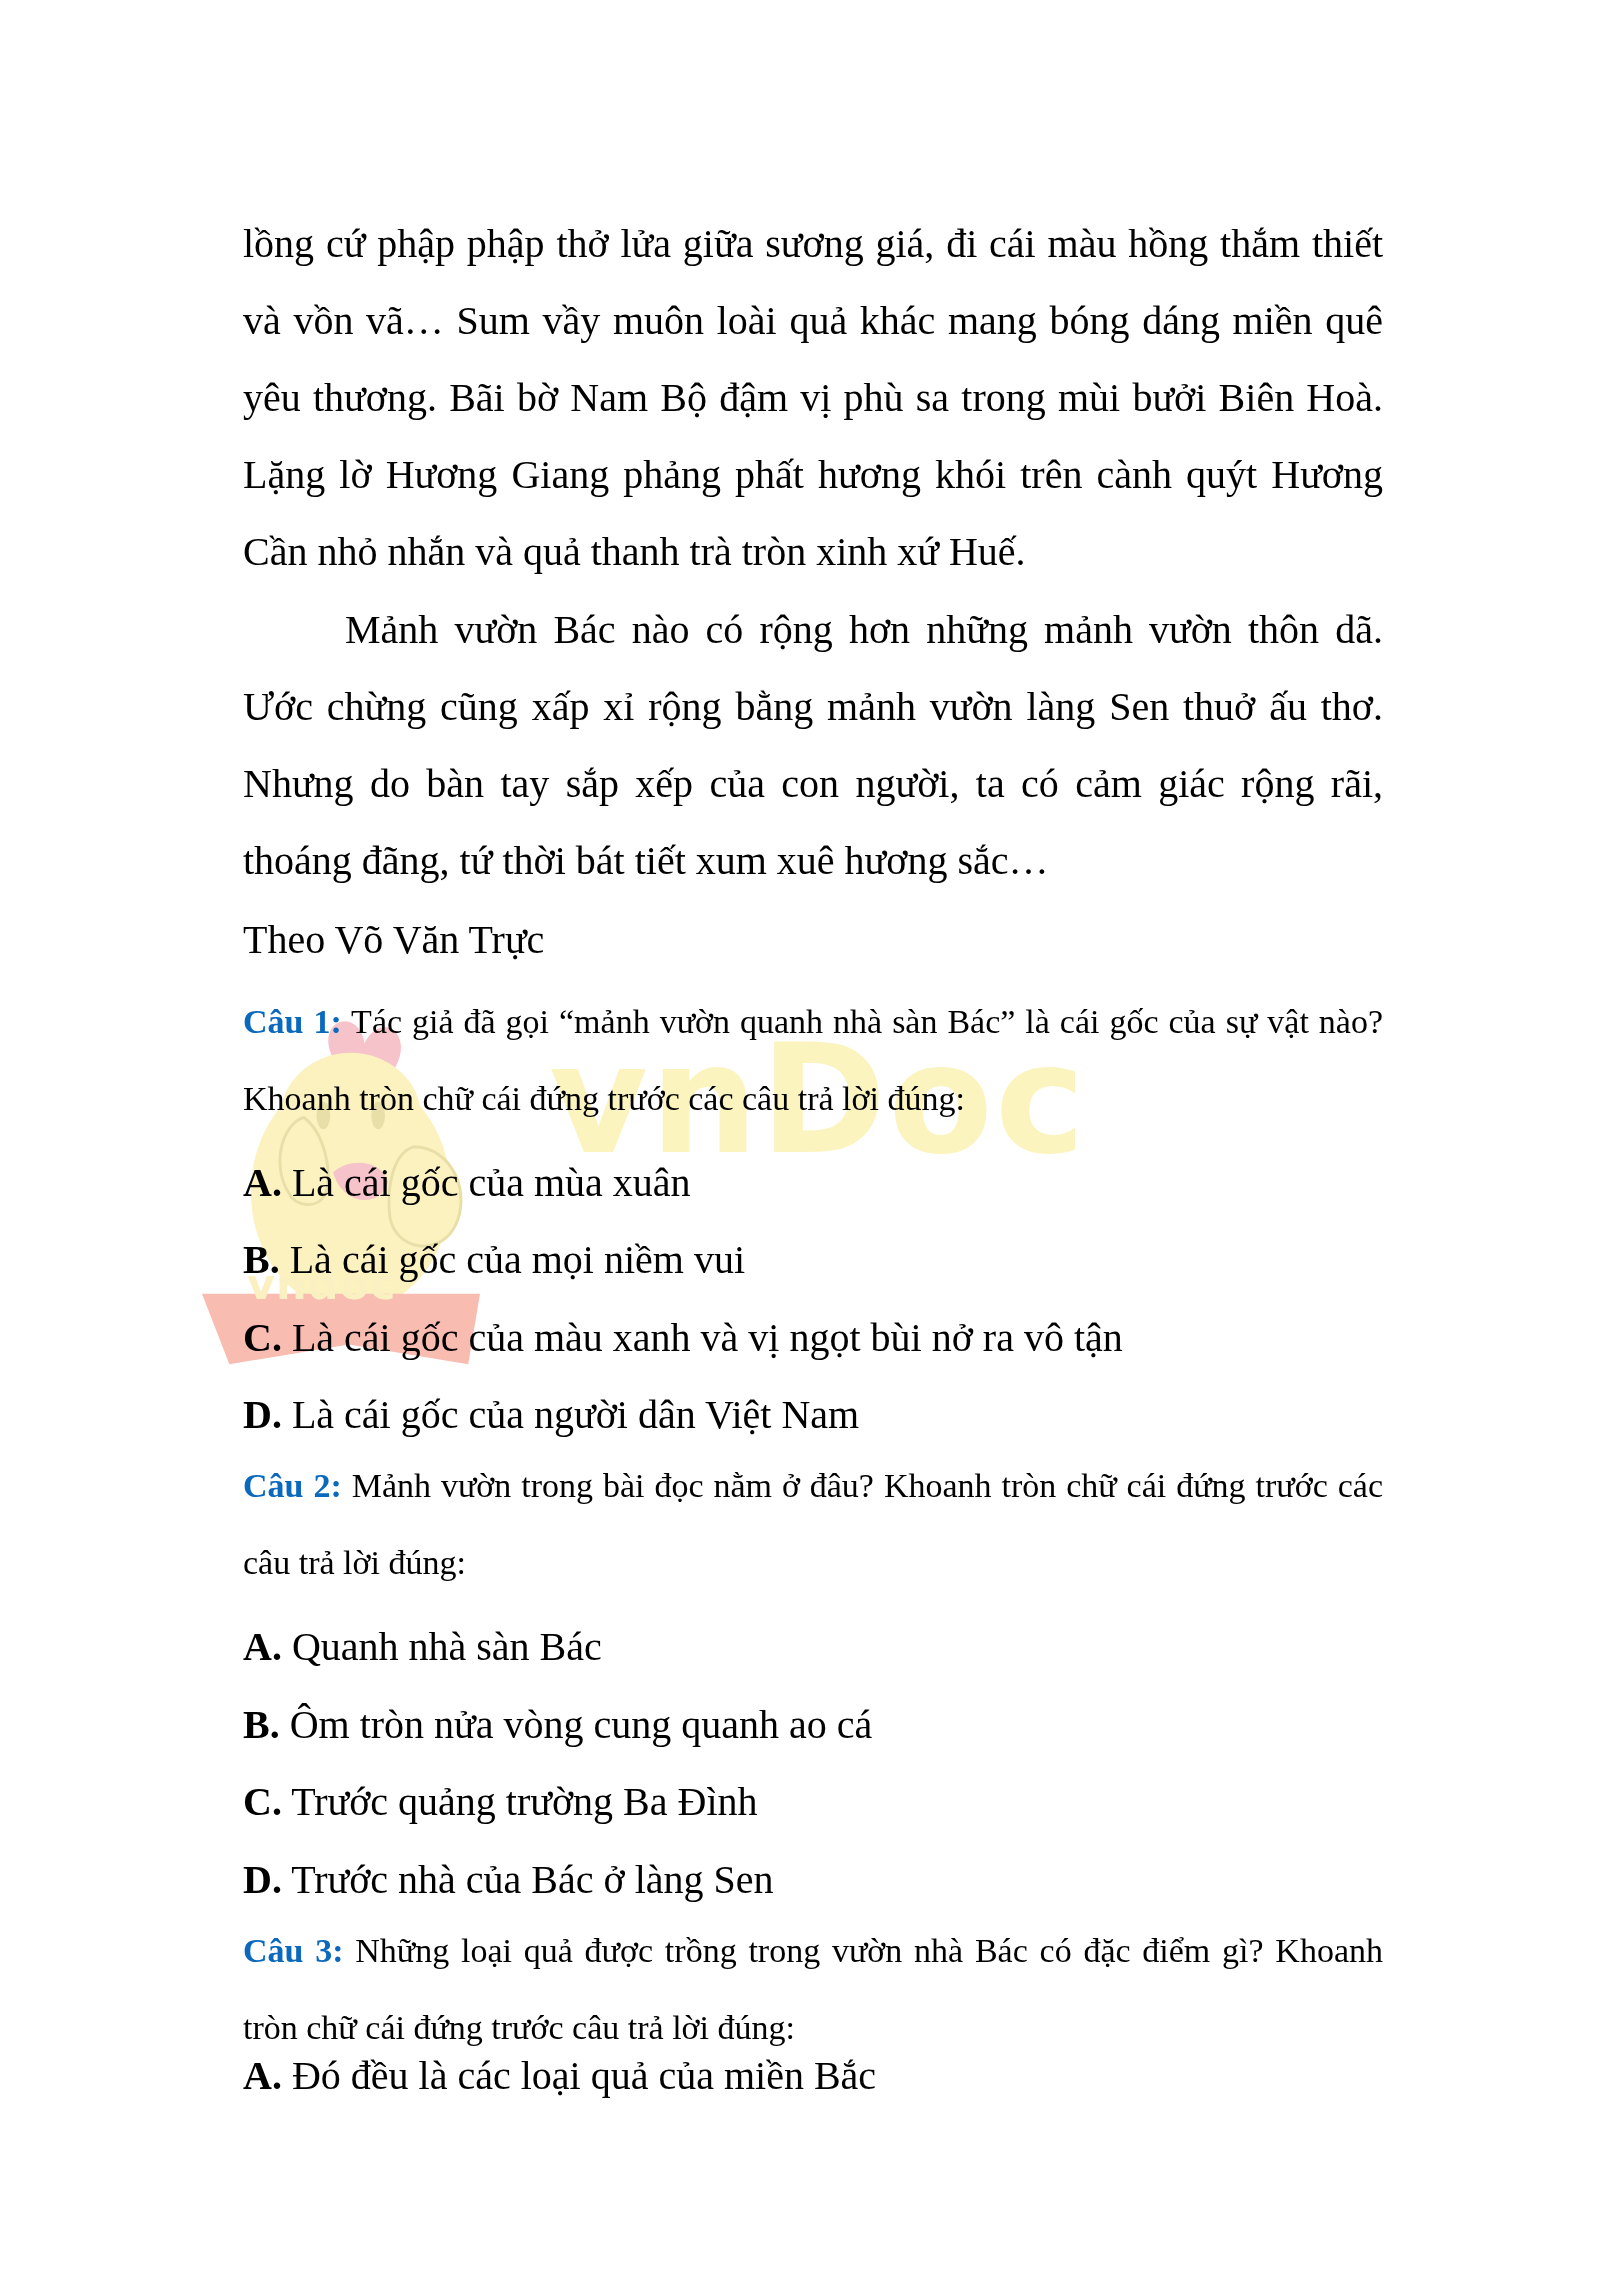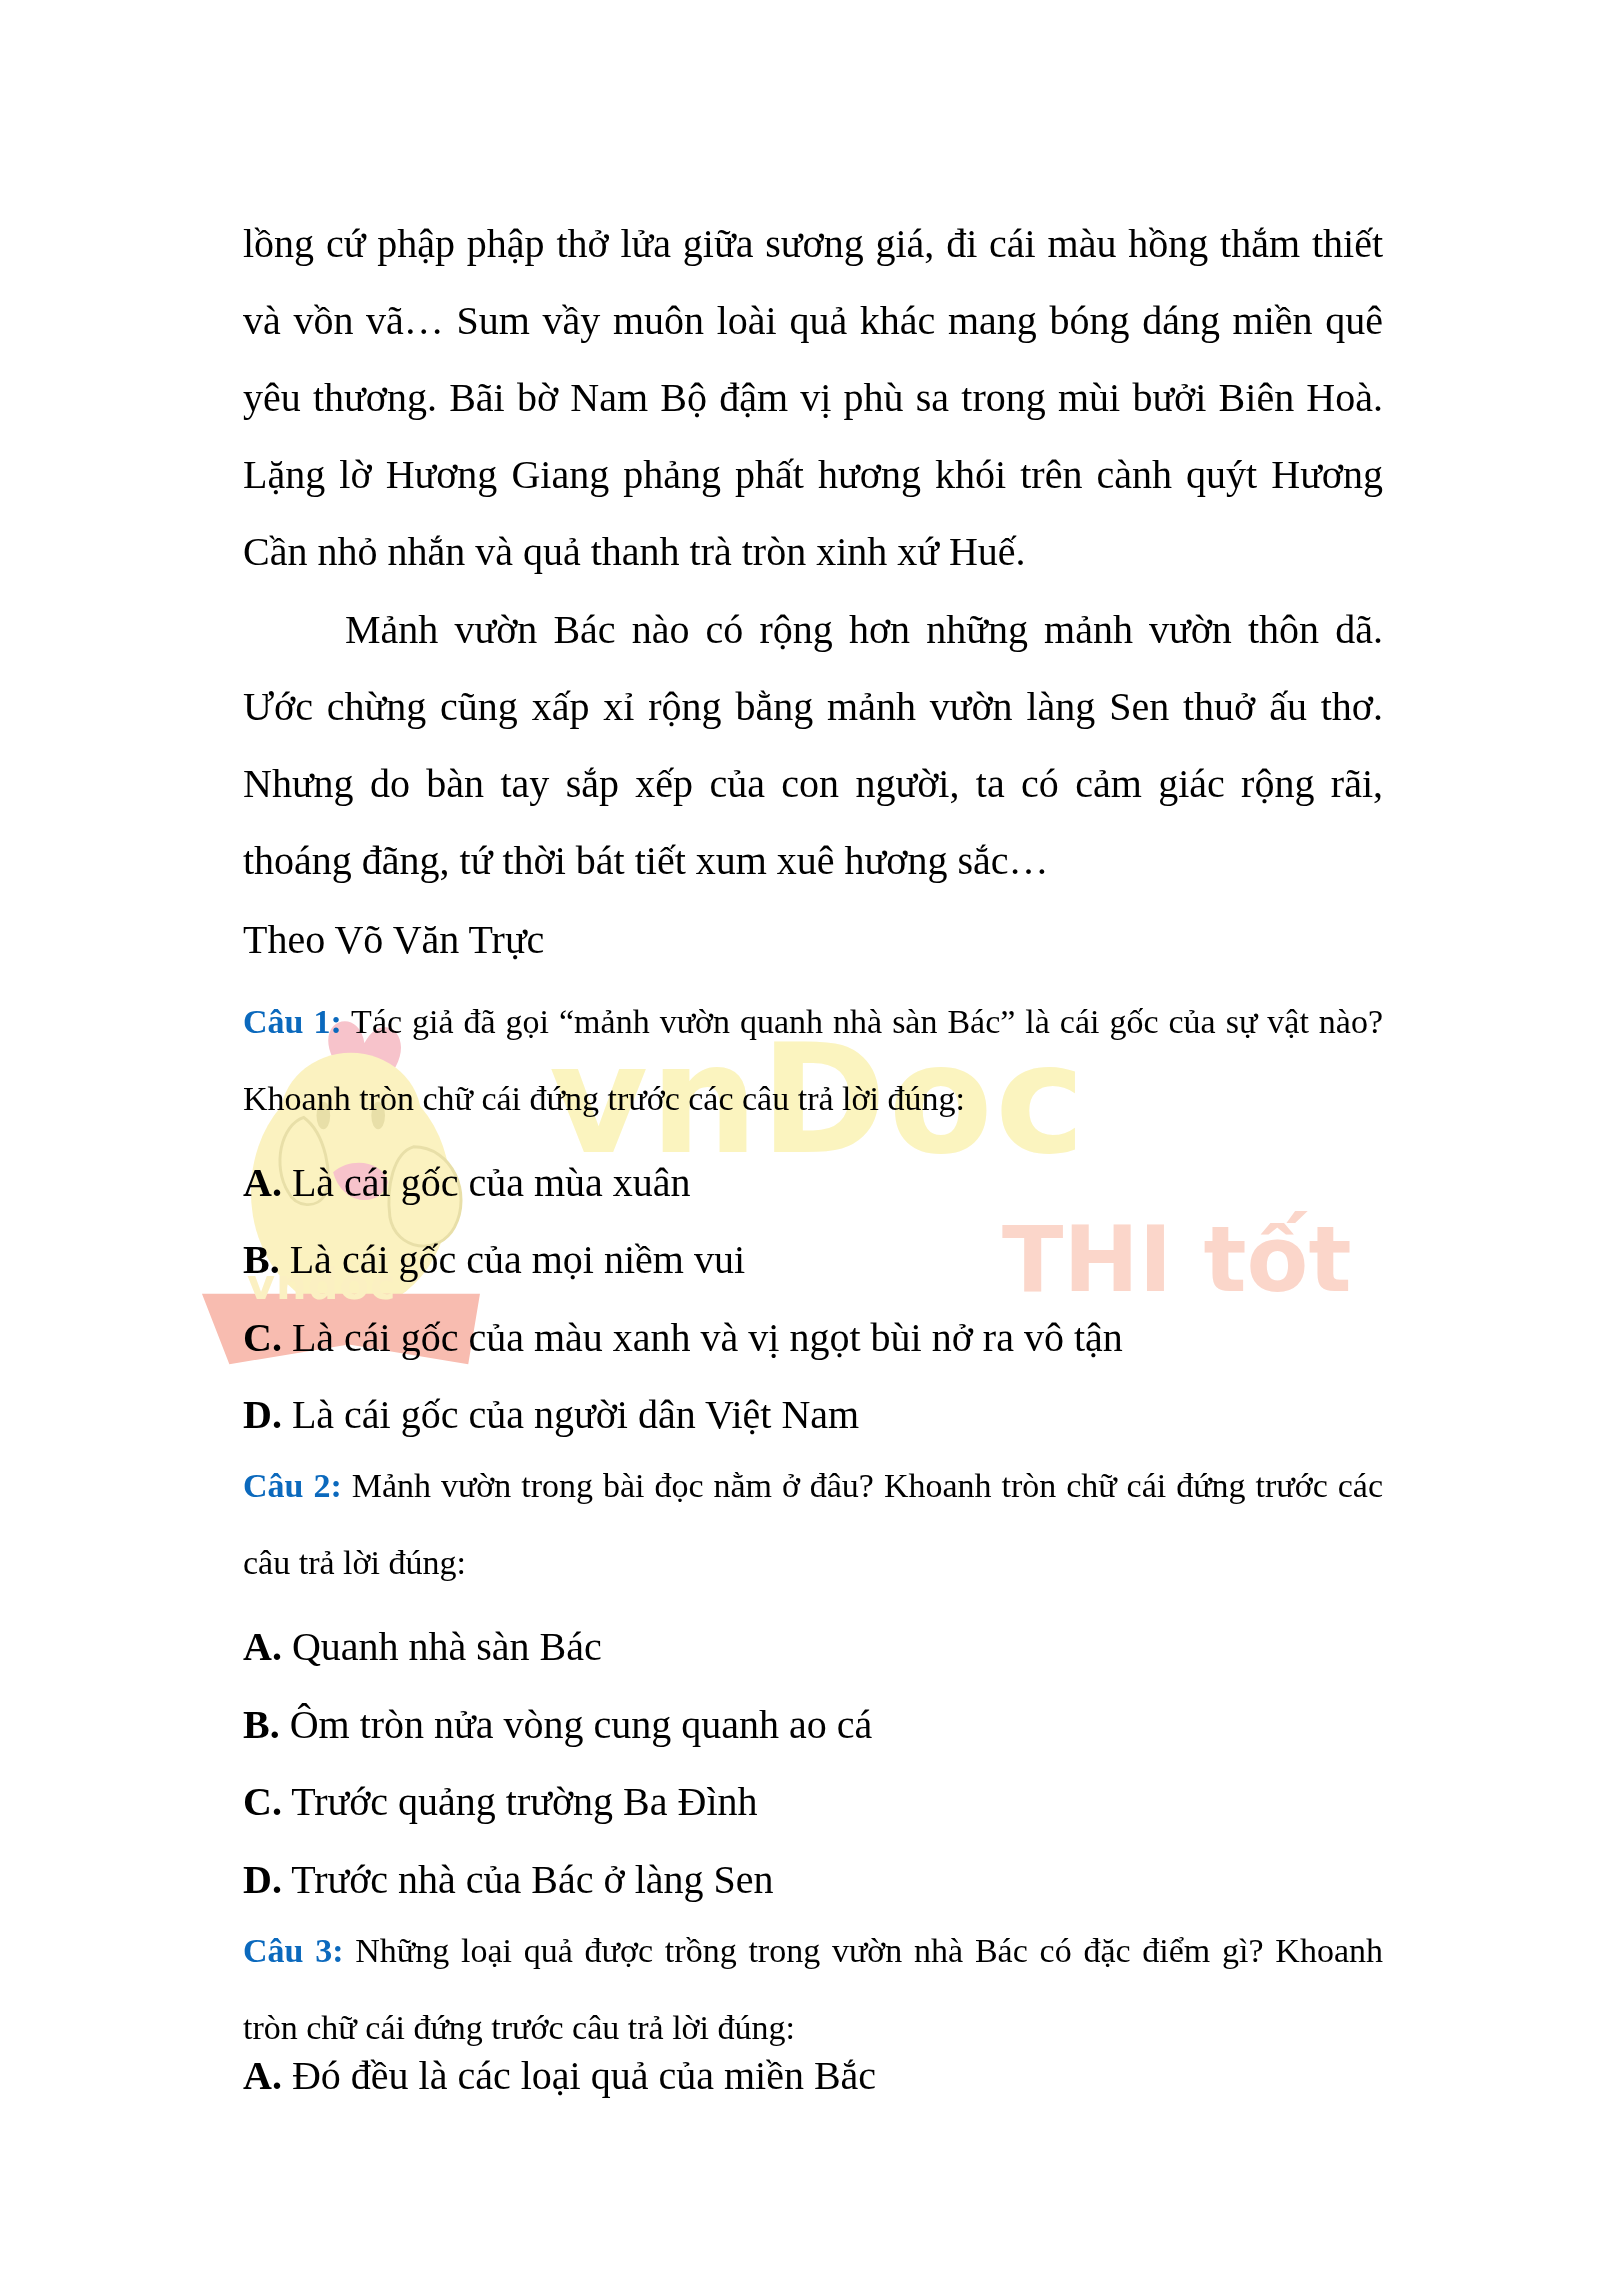--- a/index.html
+++ b/index.html
@@ -188,21 +188,20 @@
 
       <path d="M120 120 C96 128 88 170 104 196 C112 212 134 214 142 198 C150 180 142 136 120 120 Z" fill="#fbf2c0" stroke="#e8dfa8" stroke-width="3"></path>
 
       <path d="M232 150 C272 150 292 198 274 232 C258 262 214 256 208 222 C204 190 212 156 232 150 Z" fill="#fbf2c0" stroke="#e8dfa8" stroke-width="3"></path>
 
       <path d="M16 300 L300 300 L288 372 L166 352 L44 372 Z" fill="#f8bcb0"></path>
     </svg>
 
     <div class="wm-ribbon-text">vndoc</div>
     <div class="wm-vndoc-big">vnDoc</div>
-    <div class="wm-thi">THI tốt</div>
   </div>
 
   <div class="content">
 
     <p class="body-text p1">lồng cứ phập phập thở lửa giữa sương giá, đi cái màu hồng thắm thiết và vồn vã… Sum vầy muôn loài quả khác mang bóng dáng miền quê yêu thương. Bãi bờ Nam Bộ đậm vị phù sa trong mùi bưởi Biên Hoà. Lặng lờ Hương Giang phảng phất hương khói trên cành quýt Hương Cần nhỏ nhắn và quả thanh trà tròn xinh xứ Huế.</p>
 
     <p class="body-text p2">Mảnh vườn Bác nào có rộng hơn những mảnh vườn thôn dã. Ước chừng cũng xấp xỉ rộng bằng mảnh vườn làng Sen thuở ấu thơ. Nhưng do bàn tay sắp xếp của con người, ta có cảm giác rộng rãi, thoáng đãng, tứ thời bát tiết xum xuê hương sắc…</p>
 
     <p class="attrib">Theo Võ Văn Trực</p>
 

